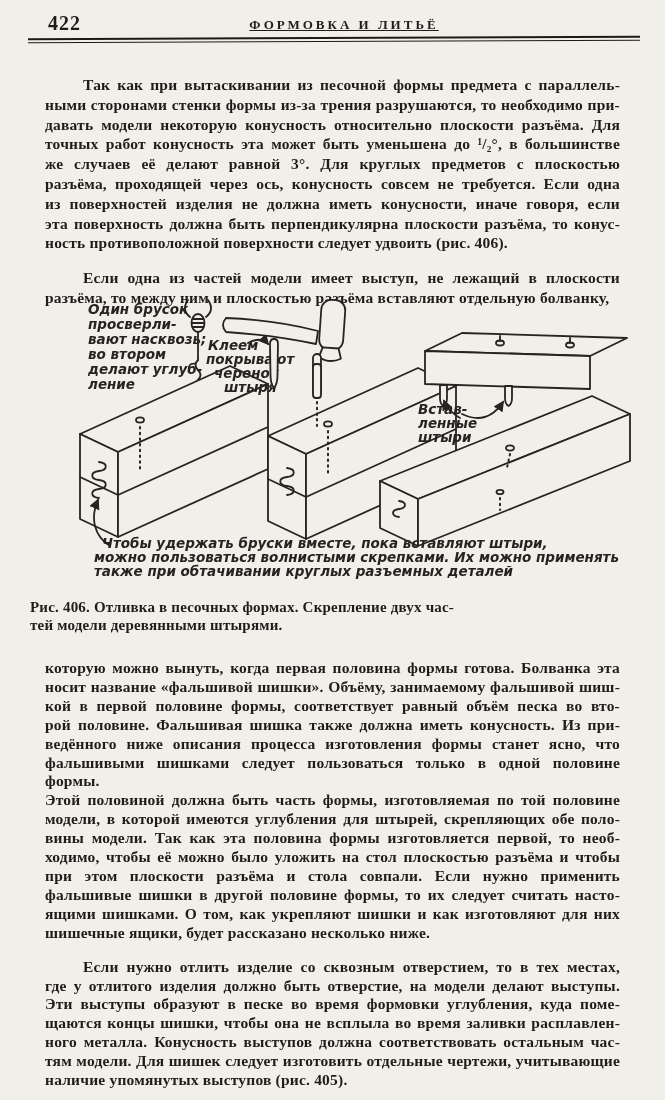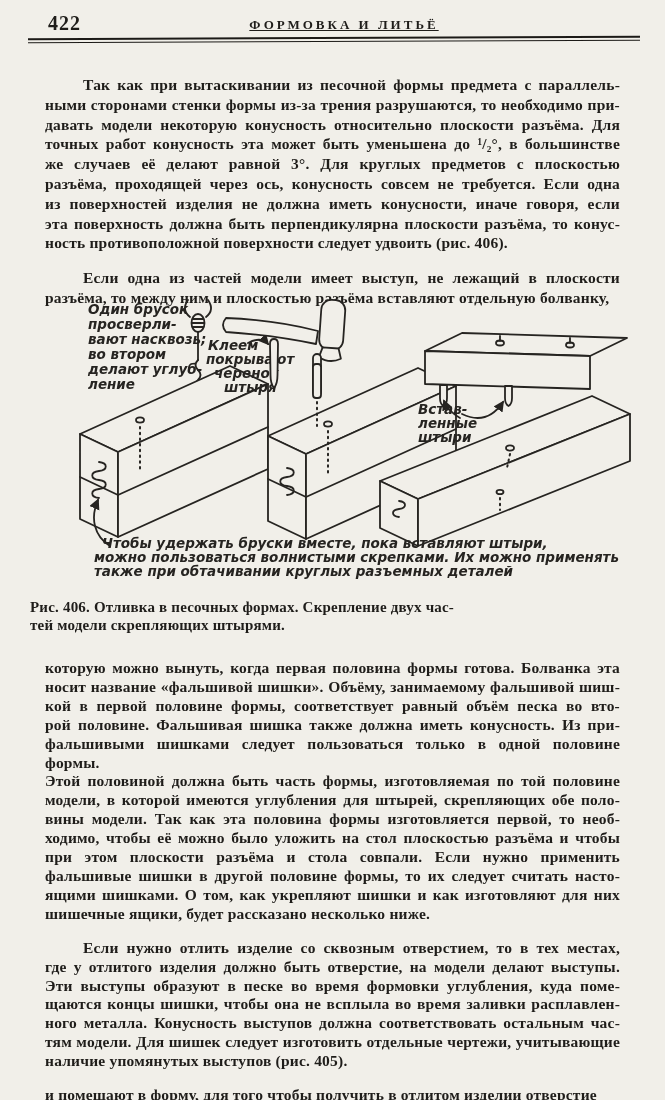--- a/index.html
+++ b/index.html
@@ -179,29 +179,30 @@
       <g>
         <text class="figtext" x="72" y="252" font-size="13.5">Чтобы удержать бруски вместе, пока вставляют штыри,</text>
         <text class="figtext" x="64" y="266" font-size="13.5">можно пользоваться волнистыми скрепками. Их можно применять</text>
         <text class="figtext" x="64" y="280" font-size="13.5">также при обтачивании круглых разъемных деталей</text>
       </g>
     </svg>
   </div>
 
   <div class="caption">
     <div>Рис. 406. Отливка в песочных формах. Скрепление двух час-</div>
-    <div>тей модели скрепляющих штырями.</div>
+    <div>тей модели деревянными штырями.</div>
   </div>
 
   <div id="text-after" class="textcol">
       <div class="para">
         <div class="tline first">которую можно вынуть, когда первая половина формы готова. Болванка эта</div>
         <div class="tline">носит название «фальшивой шишки». Объёму, занимаемому фальшивой шиш-</div>
         <div class="tline">кой в первой половине формы, соответствует равный объём песка во вто-</div>
         <div class="tline">рой половине. Фальшивая шишка также должна иметь конусность. Из при-</div>
+        <div class="tline">ведённого ниже описания процесса изготовления формы станет ясно, что</div>
         <div class="tline">фальшивыми шишками следует пользоваться только в одной половине формы.</div>
         <div class="tline">Этой половиной должна быть часть формы, изготовляемая по той половине</div>
         <div class="tline">модели, в которой имеются углубления для штырей, скрепляющих обе поло-</div>
         <div class="tline">вины модели. Так как эта половина формы изготовляется первой, то необ-</div>
         <div class="tline">ходимо, чтобы её можно было уложить на стол плоскостью разъёма и чтобы</div>
         <div class="tline">при этом плоскости разъёма и стола совпали. Если нужно применить</div>
         <div class="tline">фальшивые шишки в другой половине формы, то их следует считать насто-</div>
         <div class="tline">ящими шишками. О том, как укрепляют шишки и как изготовляют для них</div>
         <div class="tline last">шишечные ящики, будет рассказано несколько ниже.</div>
       </div>

